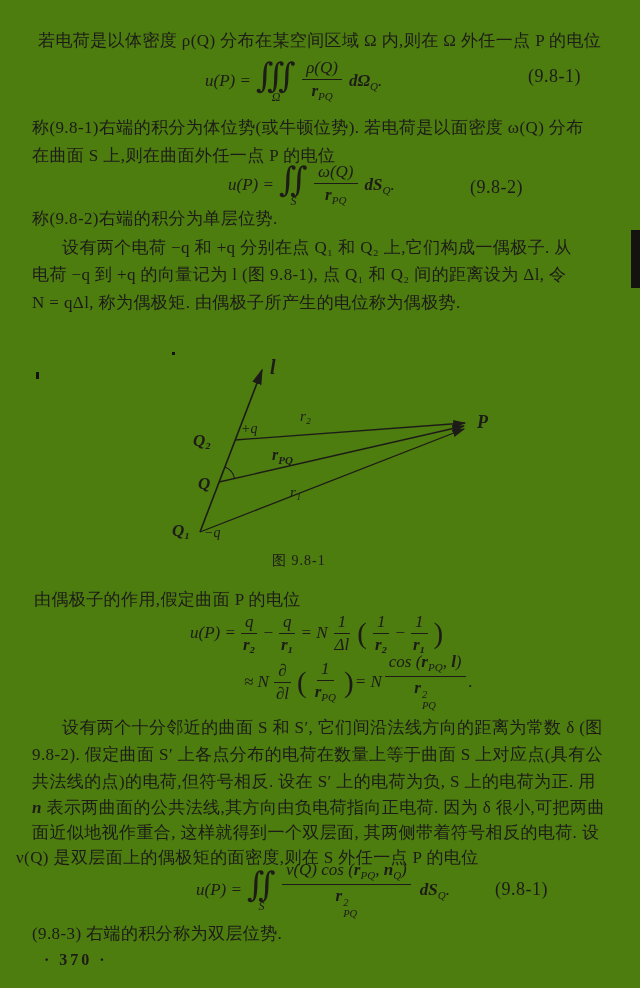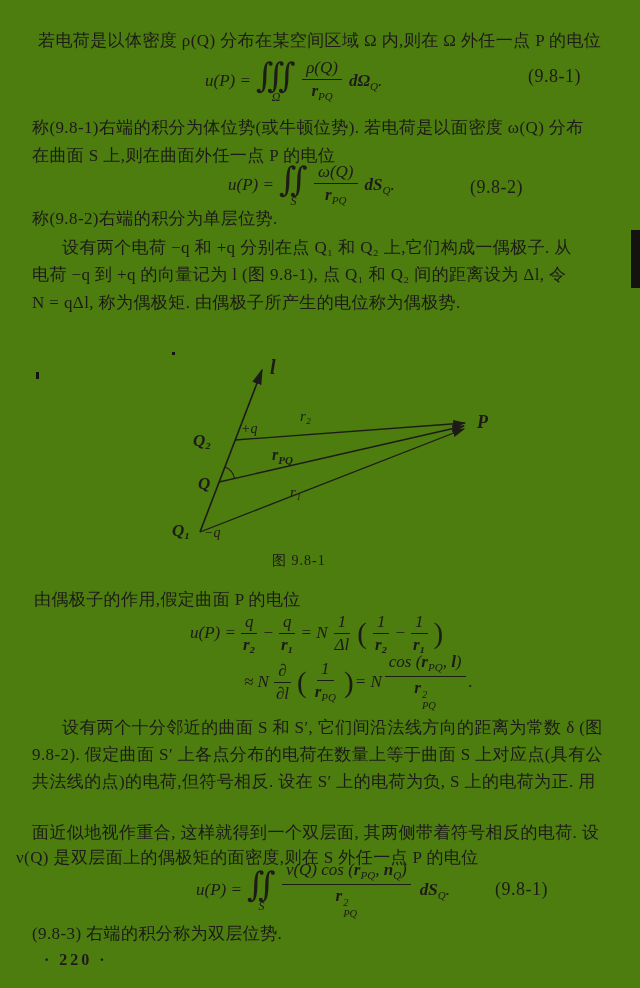--- a/index.html
+++ b/index.html
@@ -176,20 +176,21 @@
             <span>2</span>
             <span>PQ</span>
           </span></span>
     </span>
     <span>.</span>
   </div>
 
   <div class="tline" style="left:62px; top:717px;"><span>设有两个十分邻近的曲面 S 和 S′, 它们间沿法线方向的距离为常数 δ (图</span></div>
   <div class="tline" style="left:32px; top:744px;text-align:right;"><span>9.8-2). 假定曲面 S′ 上各点分布的电荷在数量上等于曲面 S 上对应点(具有公</span></div>
   <div class="tline" style="left:32px; top:771px;"><span>共法线的点)的电荷,但符号相反. 设在 S′ 上的电荷为负, S 上的电荷为正. 用</span></div>
+  <div class="tline" style="left:32px; top:797px;"><span class="bi">n</span><span> 表示两曲面的公共法线,其方向由负电荷指向正电荷. 因为 δ 很小,可把两曲</span></div>
   <div class="tline" style="left:32px; top:822px;"><span>面近似地视作重合, 这样就得到一个双层面, 其两侧带着符号相反的电荷. 设</span></div>
   <div class="tline" style="left:16px; top:847px;"><span>ν(Q) 是双层面上的偶极矩的面密度,则在 S 外任一点 P 的电位</span></div>
 
   <div class="formula" style="left:196px; top:862px; height:56px;">
     <span>u(P) =</span>
     <span class="intw">
       <span class="intsym">∬</span>
       <span class="intlim">S</span>
     </span>
     <span class="fr">
@@ -200,19 +201,19 @@
           </span></span>
     </span>
     <span style="margin-left:6px;"><b>dS</b><span class="sb">Q</span><span>.</span></span>
   </div>
   <span class="eqtag" style="left:495px; top:879px;">(9.8-1)</span>
 
   <div class="tline" style="left:32px; top:923px;">
     <span>(9.8-3) 右端的积分称为</span><span class="bseg">双层位势</span><span>.</span>
   </div>
 
-  <div class="pagenum" style="left:44px; top:951px;">· 220 ·</div>
+  <div class="pagenum" style="left:44px; top:951px;">· 370 ·</div>
 
   <div class="artifact" style="left:631px; top:230px; width:9px; height:58px;"></div>
   <div class="artifact" style="left:36px; top:372px; width:3px; height:7px;"></div>
   <div class="artifact" style="left:172px; top:352px; width:3px; height:3px;"></div>
 
 </div>
 
 </body></html>

